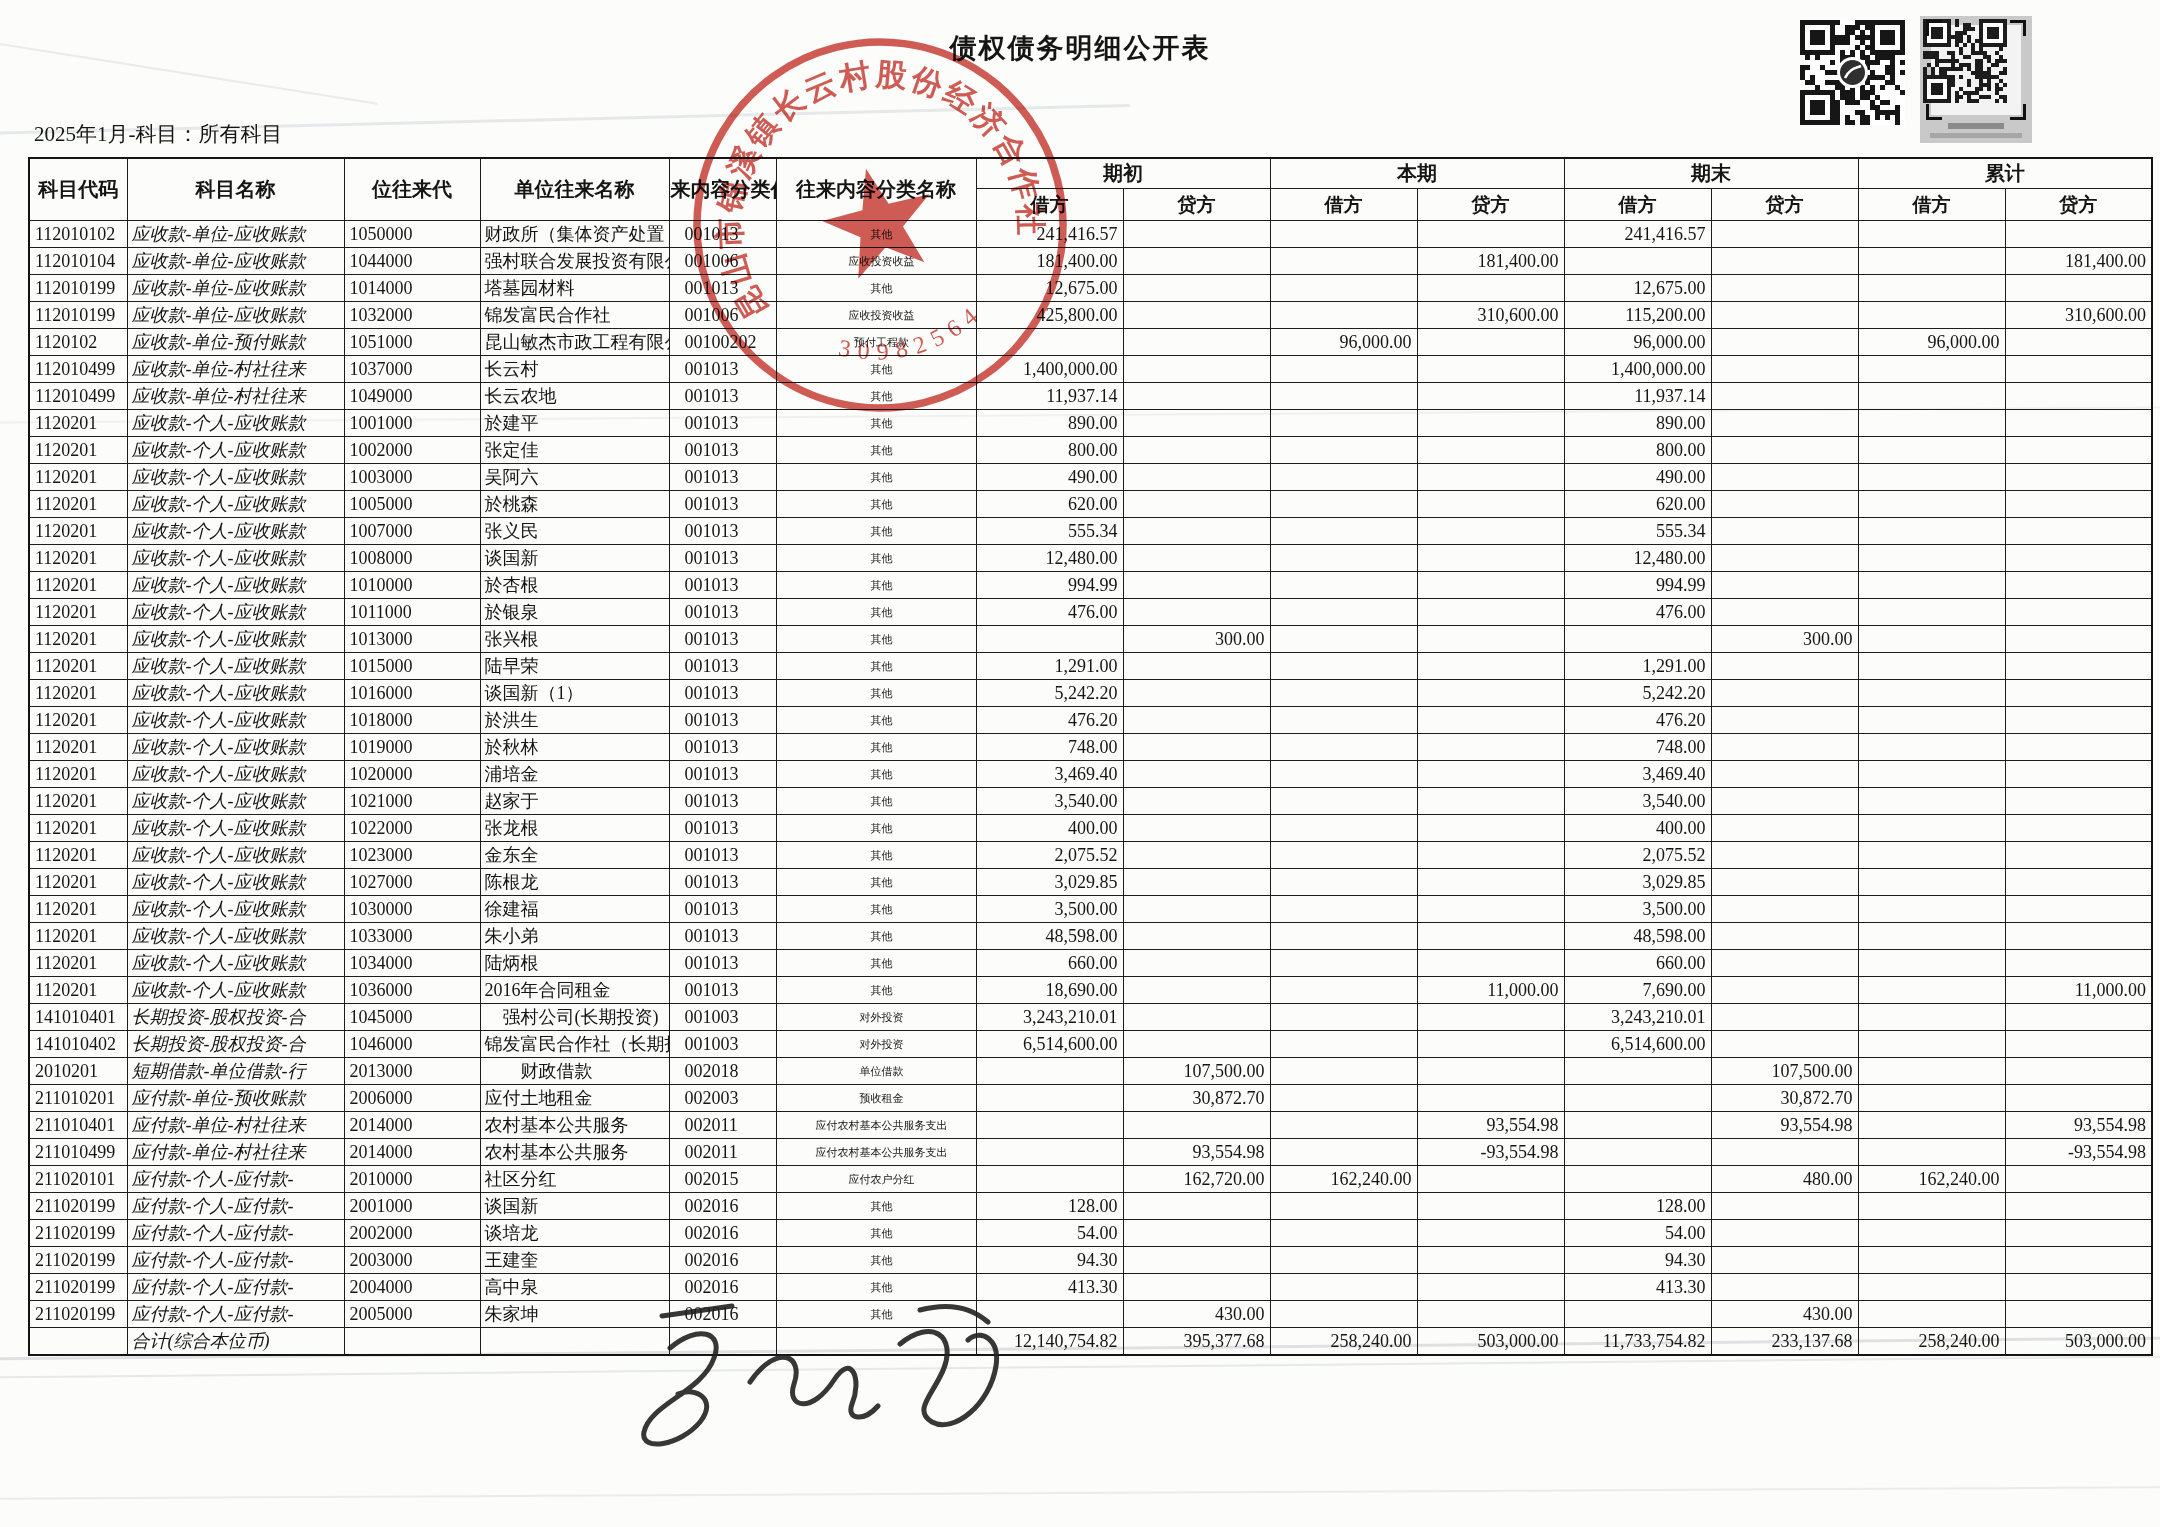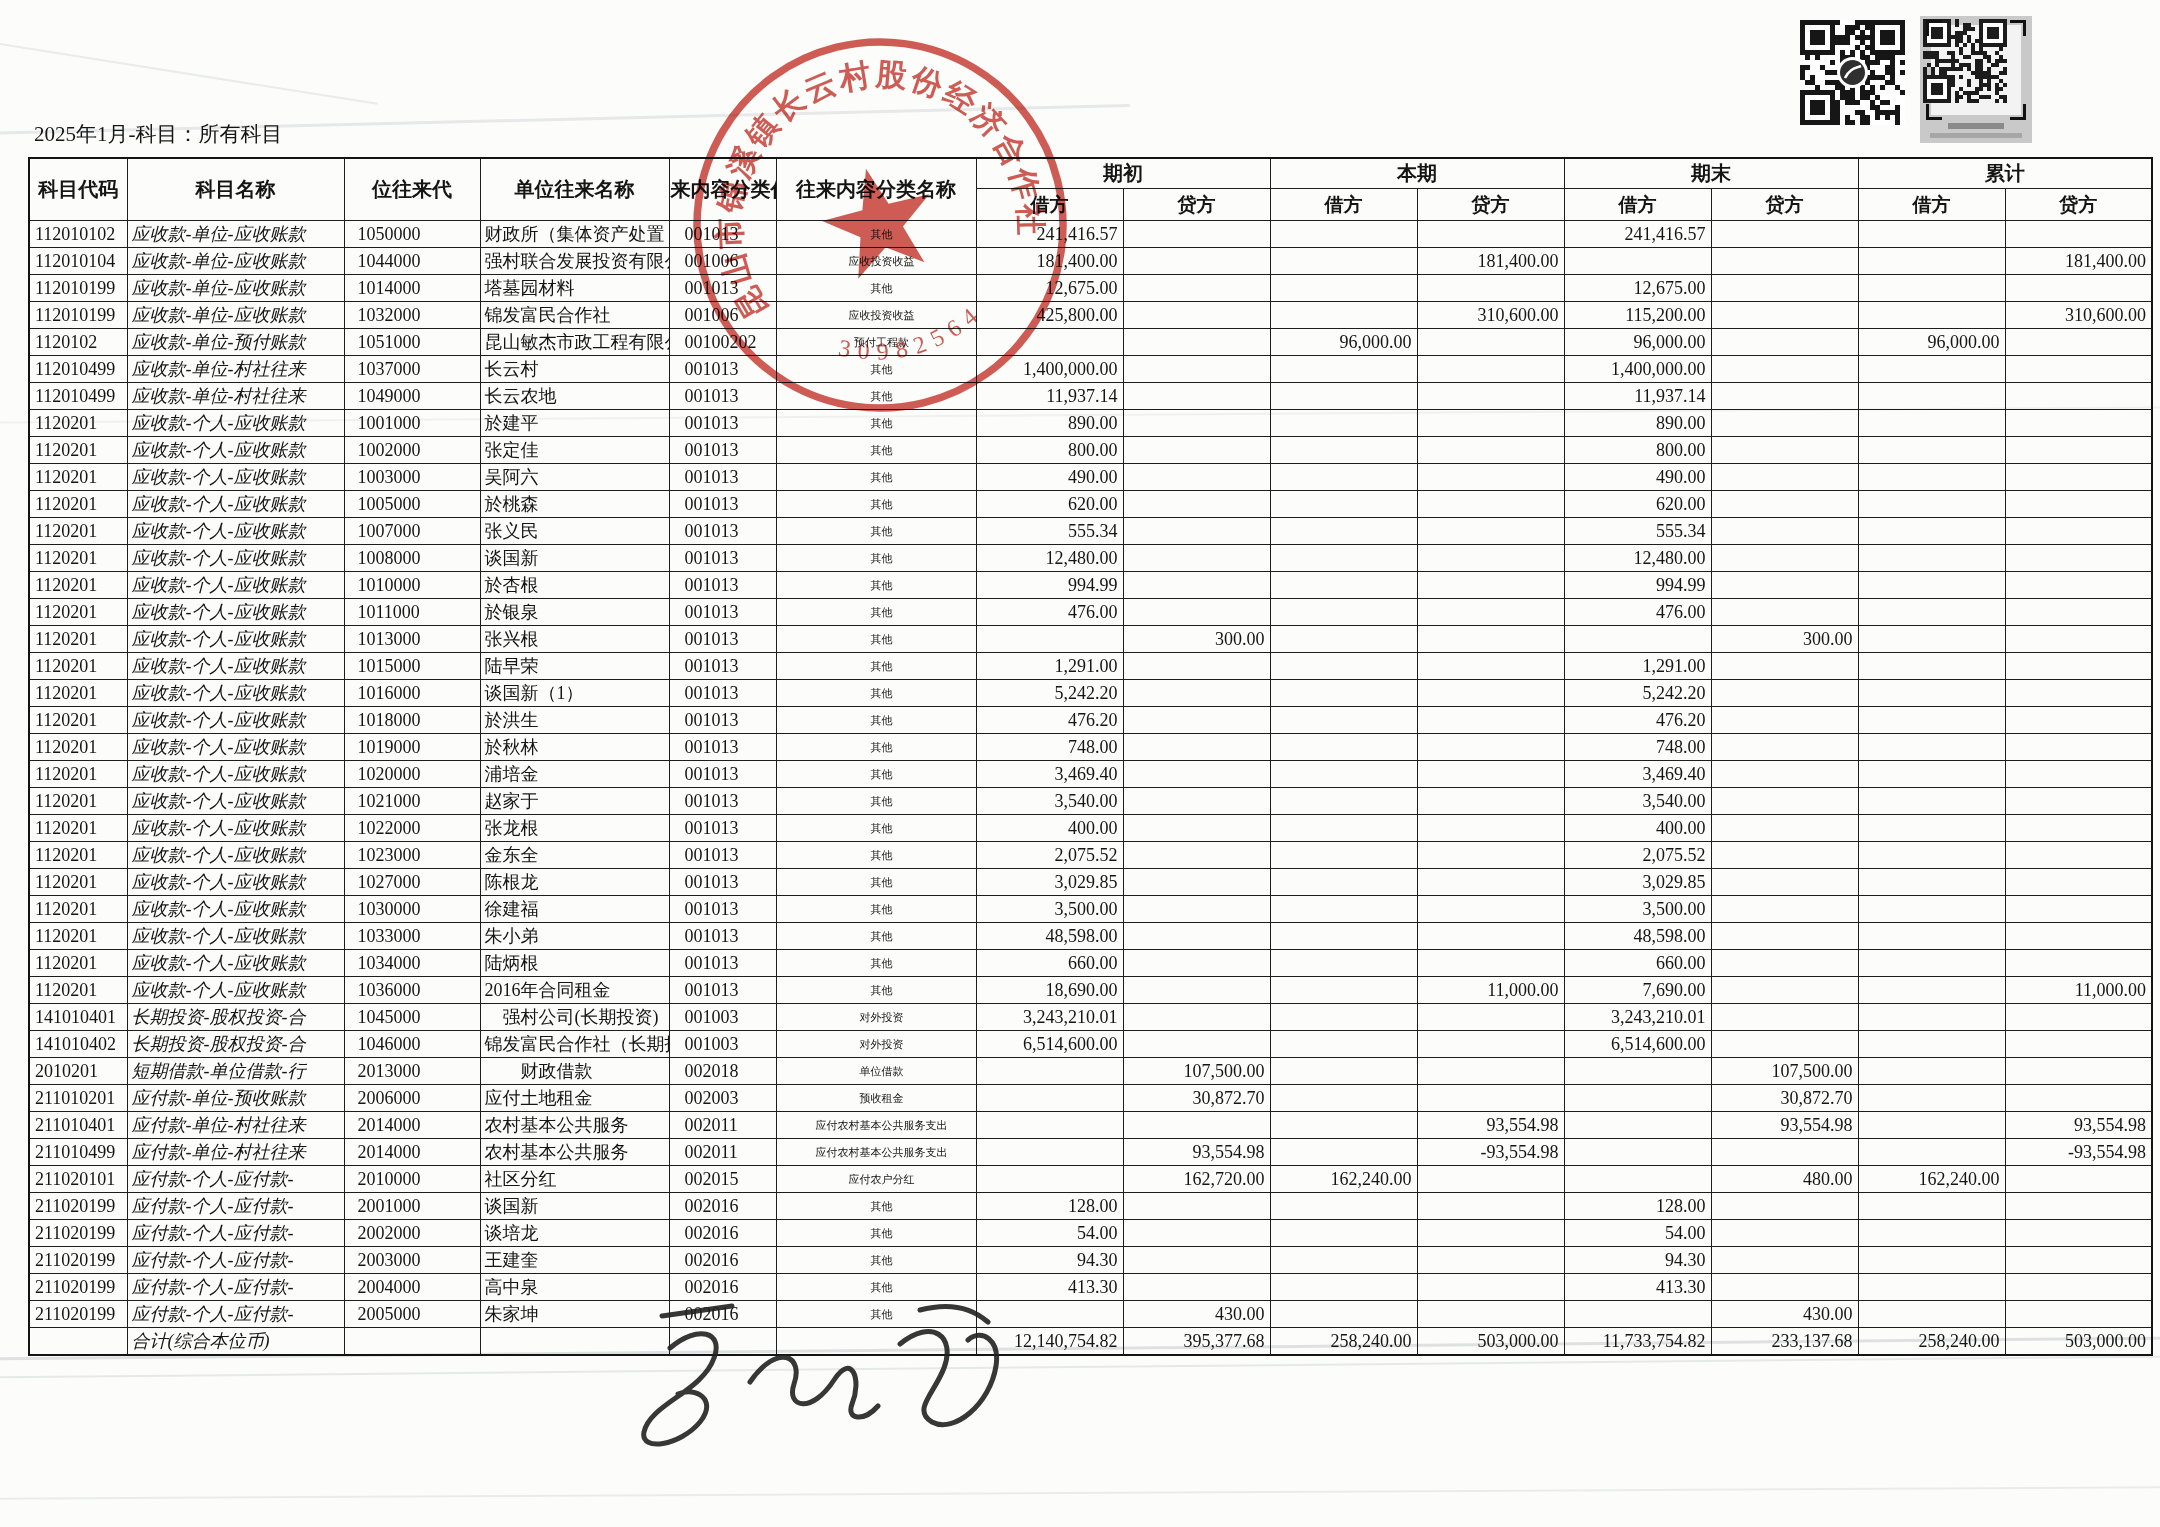--- a/index.html
+++ b/index.html
@@ -13,21 +13,21 @@
 
   table.main{position:absolute;left:28px;top:157px;width:2123px;border-collapse:collapse;
              table-layout:fixed;border:2.5px solid #141414;}
   th,td{border:1.6px solid #1d1d1d;overflow:hidden;white-space:pre;}
   thead th{font-weight:700;text-align:center;font-size:20px;background:transparent;}
   thead tr.grp th{height:26px;}
   thead tr.sub th{height:29px;font-size:19px;}
   tbody td{height:24px;line-height:24px;}
   td.c0{font-size:18px;text-align:left;padding-left:5px;}
   td.c1{font-size:18px;text-align:left;padding-left:4px;font-style:italic;}
-  td.c2{font-size:18px;text-align:left;padding-left:13px;}
+  td.c2{font-size:18px;text-align:left;padding-left:5px;}
   td.c3{font-size:18px;text-align:left;padding-left:4px;}
   td.c4{font-size:18px;text-align:left;padding-left:15px;}
   td.c5{font-size:11px;text-align:center;padding-left:12px;}
   td.num{font-size:18px;text-align:right;padding-right:5px;font-variant-numeric:tabular-nums;}
 
   .footer{position:absolute;left:32px;top:1320px;font-size:20px;white-space:pre;}
   .footer span{margin-right:10px;}
 
   .stamp{position:absolute;left:630px;top:10px;width:520px;height:430px;
          mix-blend-mode:multiply;opacity:.82;pointer-events:none;}
@@ -52,20 +52,21 @@
 
 <div class="page">
 
   <div class="artifact" style="left:-20px;top:118px;width:1150px;height:3px;background:#e6e8e9;transform:rotate(-1.4deg);"></div>
   <div class="artifact" style="left:0;top:414px;width:2160px;height:2px;background:#eff1f1;transform:rotate(-0.4deg);"></div>
   <div class="artifact" style="left:0;top:1347px;width:2160px;height:3px;background:#dee1e2;transform:rotate(-0.55deg);"></div>
   <div class="artifact" style="left:0;top:1366px;width:2160px;height:2px;background:#e6e9e9;transform:rotate(-0.55deg);"></div>
   <div class="artifact" style="left:0;top:1492px;width:2160px;height:2px;background:#eaecec;transform:rotate(-0.3deg);"></div>
   <div class="artifact" style="left:-40px;top:70px;width:420px;height:2px;background:#e9ebec;transform:rotate(9deg);"></div>
 
+  <div class="title">债权债务明细公开表</div>
   <div class="subtitle">2025年1月-科目：所有科目</div>
 
   <div class="qr1">
     <svg id="qrsvg1" viewBox="0 0 105 105">
         <rect x="35" y="0" width="5" height="5" fill="#161616"></rect>
         <rect x="55" y="0" width="5" height="5" fill="#161616"></rect>
         <rect x="60" y="0" width="5" height="5" fill="#161616"></rect>
         <rect x="65" y="0" width="5" height="5" fill="#161616"></rect>
         <rect x="45" y="5" width="5" height="5" fill="#161616"></rect>
         <rect x="50" y="5" width="5" height="5" fill="#161616"></rect>

